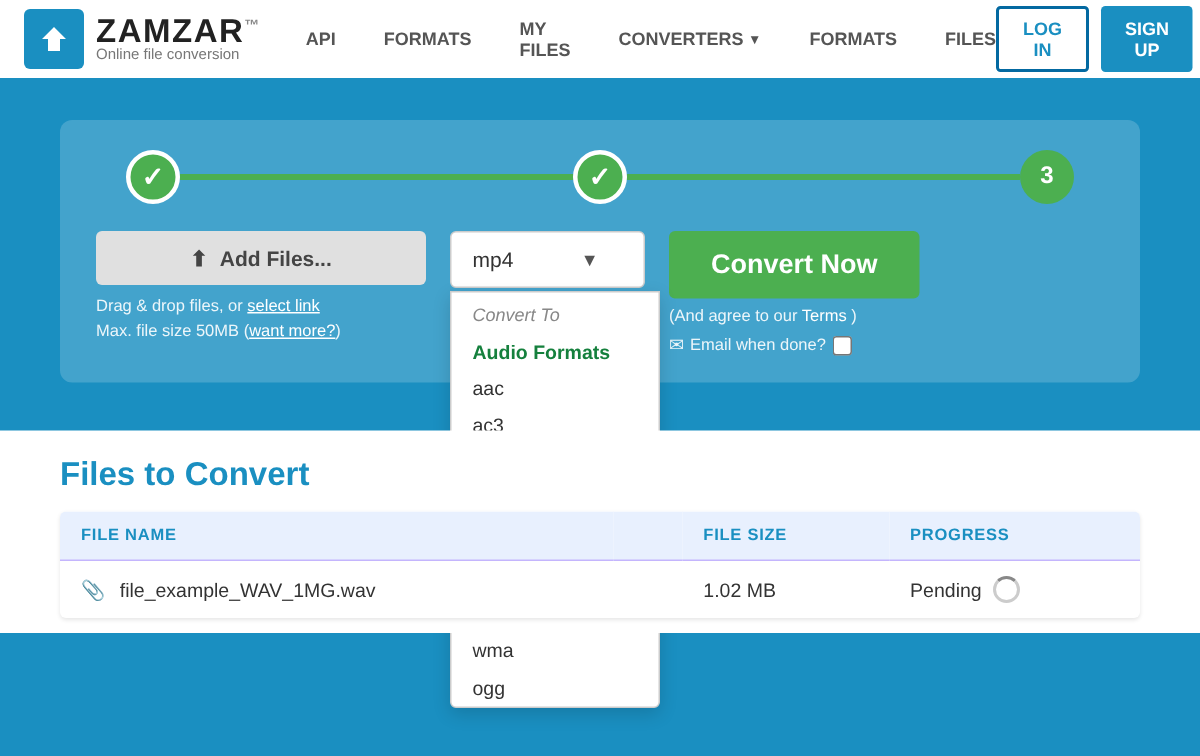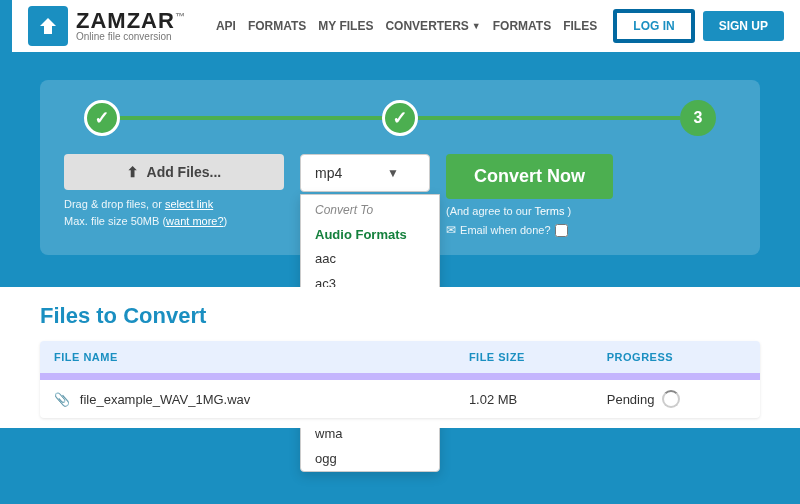--- a/index.html
+++ b/index.html
@@ -7,21 +7,20 @@
 
     
     .navbar {
       background: #fff;
       display: flex;
       align-items: center;
       height: 52px;
       padding: 0 16px;
       position: relative;
       z-index: 10;
-      margin-left: 12px;
     }
     .logo-area {
       display: flex;
       align-items: center;
       gap: 8px;
       margin-right: 30px;
     }
     .logo-icon {
       width: 40px;
       height: 40px;
@@ -32,40 +31,40 @@
       border-radius: 4px;
     }
     .logo-icon svg { width: 24px; height: 24px; }
     .logo-text-area { display: flex; flex-direction: column; line-height: 1; }
     .logo-zamzar { font-size: 22px; font-weight: bold; color: #222; letter-spacing: 1px; }
     .logo-zamzar sup { font-size: 10px; color: #888; }
     .logo-sub { font-size: 10px; color: #777; }
     .nav-links {
       display: flex;
       align-items: center;
-      gap: 12px;
+      gap: 32px;
       flex: 1;
       font-size: 12px;
       font-weight: bold;
       color: #555;
     }
     .nav-links span { cursor: pointer; color: #555; }
     .nav-links .nav-converters {
       display: flex;
       align-items: center;
       gap: 3px;
     }
     .nav-links .nav-converters .chevron { font-size: 9px; }
     .nav-auth {
       display: flex;
       gap: 8px;
       align-items: center;
     }
     .btn-login {
-      border: 4px solid #0369a1;
+      border: 2px solid #0369a1;
       color: #1a8fc1;
       background: transparent;
       padding: 6px 16px;
       font-size: 12px;
       font-weight: bold;
       border-radius: 3px;
       cursor: pointer;
     }
     .btn-signup {
       background: #1a8fc1;
@@ -301,21 +300,21 @@
     .files-table thead th {
       padding: 10px 14px;
       text-align: left;
       font-size: 11px;
       font-weight: bold;
       color: #1a8fc1;
       letter-spacing: 0.5px;
       text-transform: uppercase;
     }
     .files-table tbody tr {
-      border-top: 7px solid #c4b5fd;
+      border-top: 1px solid #c4b5fd;
     }
     .files-table tbody td {
       padding: 10px 14px;
       font-size: 13px;
       color: #333;
     }
     .file-icon { color: #888; margin-right: 6px; }
     .progress-cell {
       display: flex;
       align-items: center;

